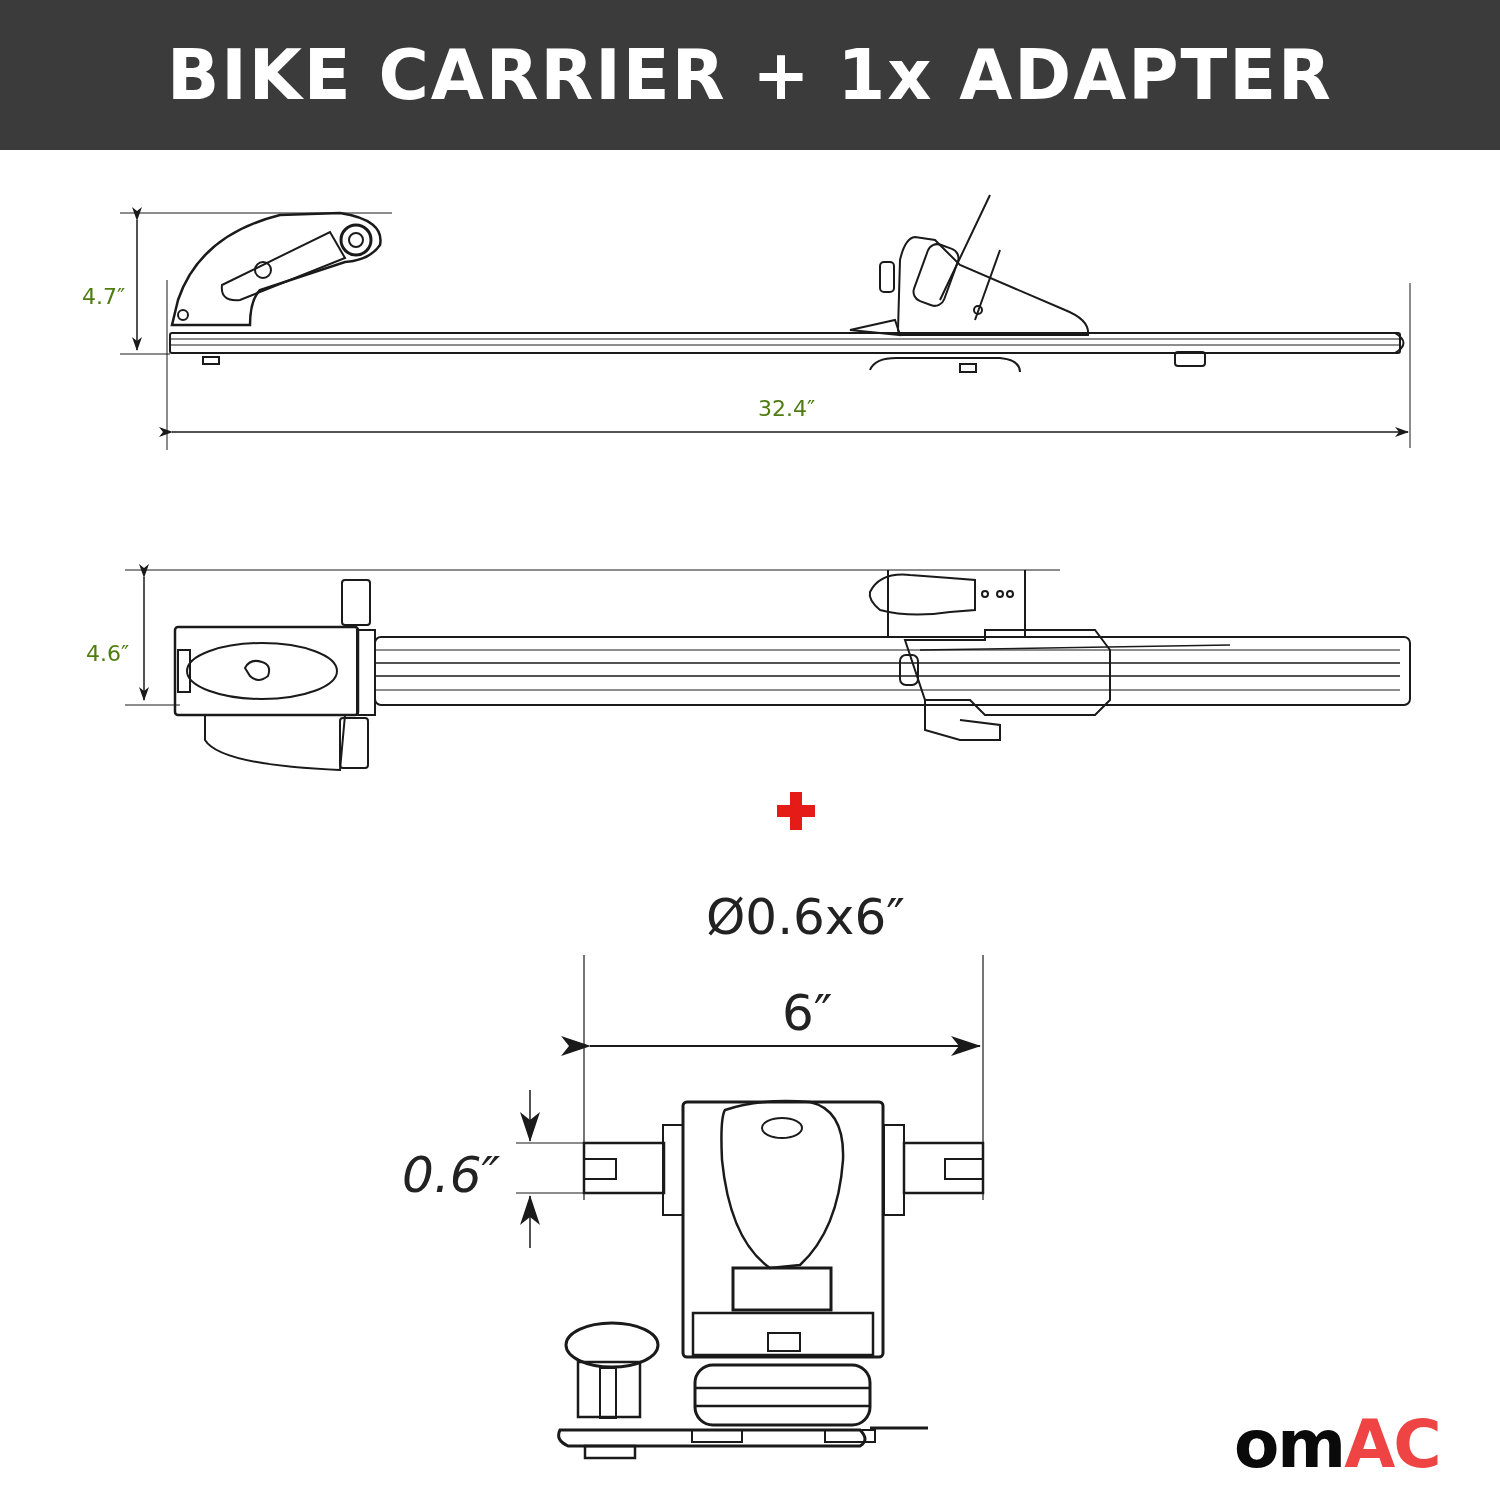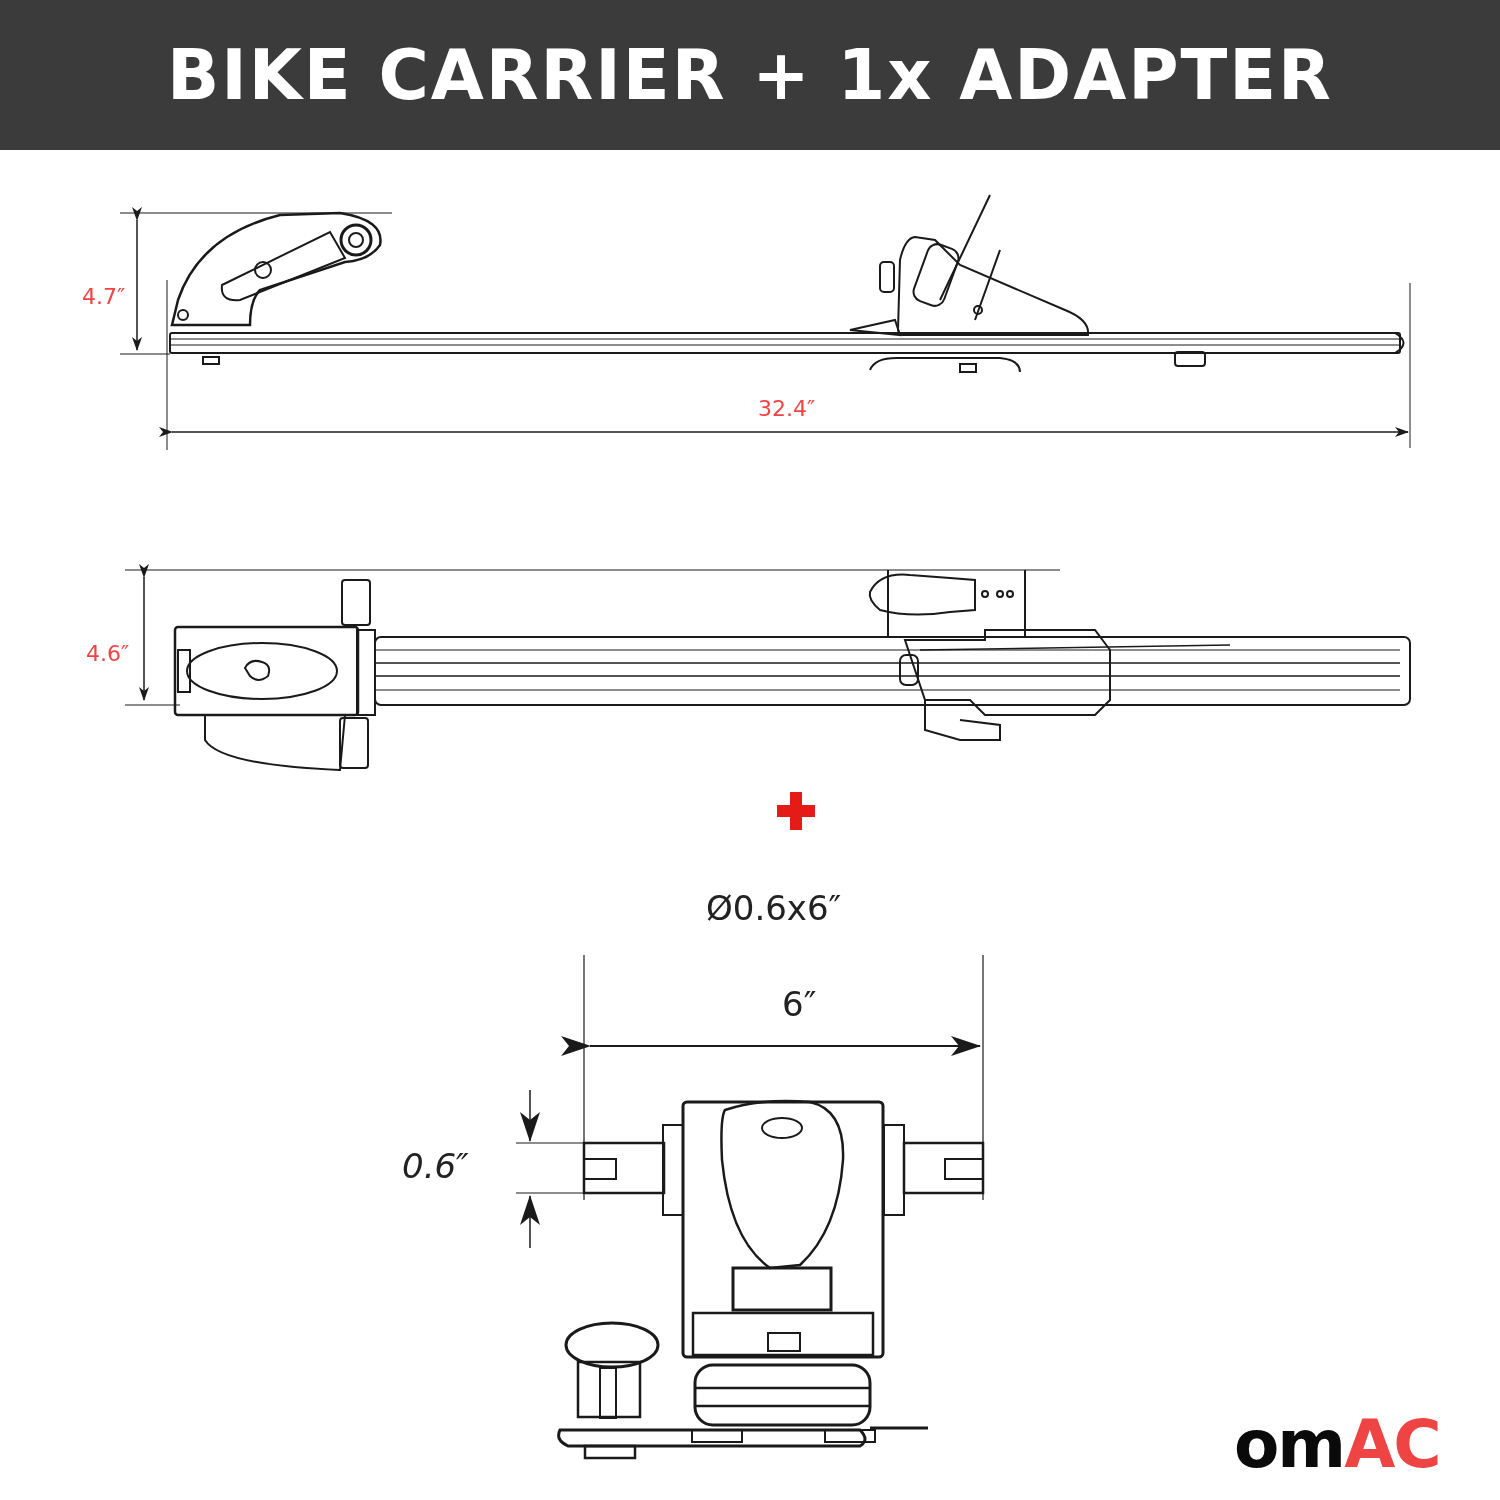--- a/index.html
+++ b/index.html
@@ -1,20 +1,20 @@
 <!DOCTYPE html>
 <html><head>
 <meta charset="utf-8">
 <style>
   html,body{margin:0;padding:0;background:#ffffff;}
   body{width:1500px;height:1500px;position:relative;overflow:hidden;font-family:"DejaVu Sans",sans-serif;}
   .header{position:absolute;left:0;top:0;width:1500px;height:150px;background:#3b3b3b;display:flex;align-items:center;justify-content:center;}
   .header-title{color:#ffffff;font-family:"DejaVu Sans",sans-serif;font-weight:bold;font-size:70px;letter-spacing:2px;transform:scaleX(0.98);}
-  .dim{position:absolute;color:#ef4444;font-family:"DejaVu Sans",sans-serif;font-size:22px;}
-  .dim-big{position:absolute;color:#222;font-family:"DejaVu Sans",sans-serif;font-size:34px;}
+  .dim{position:absolute;color:#4d7c0f;font-family:"DejaVu Sans",sans-serif;font-size:22px;}
+  .dim-big{position:absolute;color:#222;font-family:"DejaVu Sans",sans-serif;font-size:50px;}
   svg.draw{position:absolute;left:0;top:0;}
   .logo{position:absolute;left:1234px;top:1412px;display:flex;align-items:flex-end;font-family:"DejaVu Sans",sans-serif;font-weight:bold;font-size:66px;line-height:1;letter-spacing:-2px;justify-content:space-between;}
   .logo .black{color:#0a0a0a;}
   .logo .red{color:#ef4444;}
 </style>
 </head>
 <body>
 
 <div class="header">
   <div class="header-title">BIKE CARRIER + 1x ADAPTER</div>

